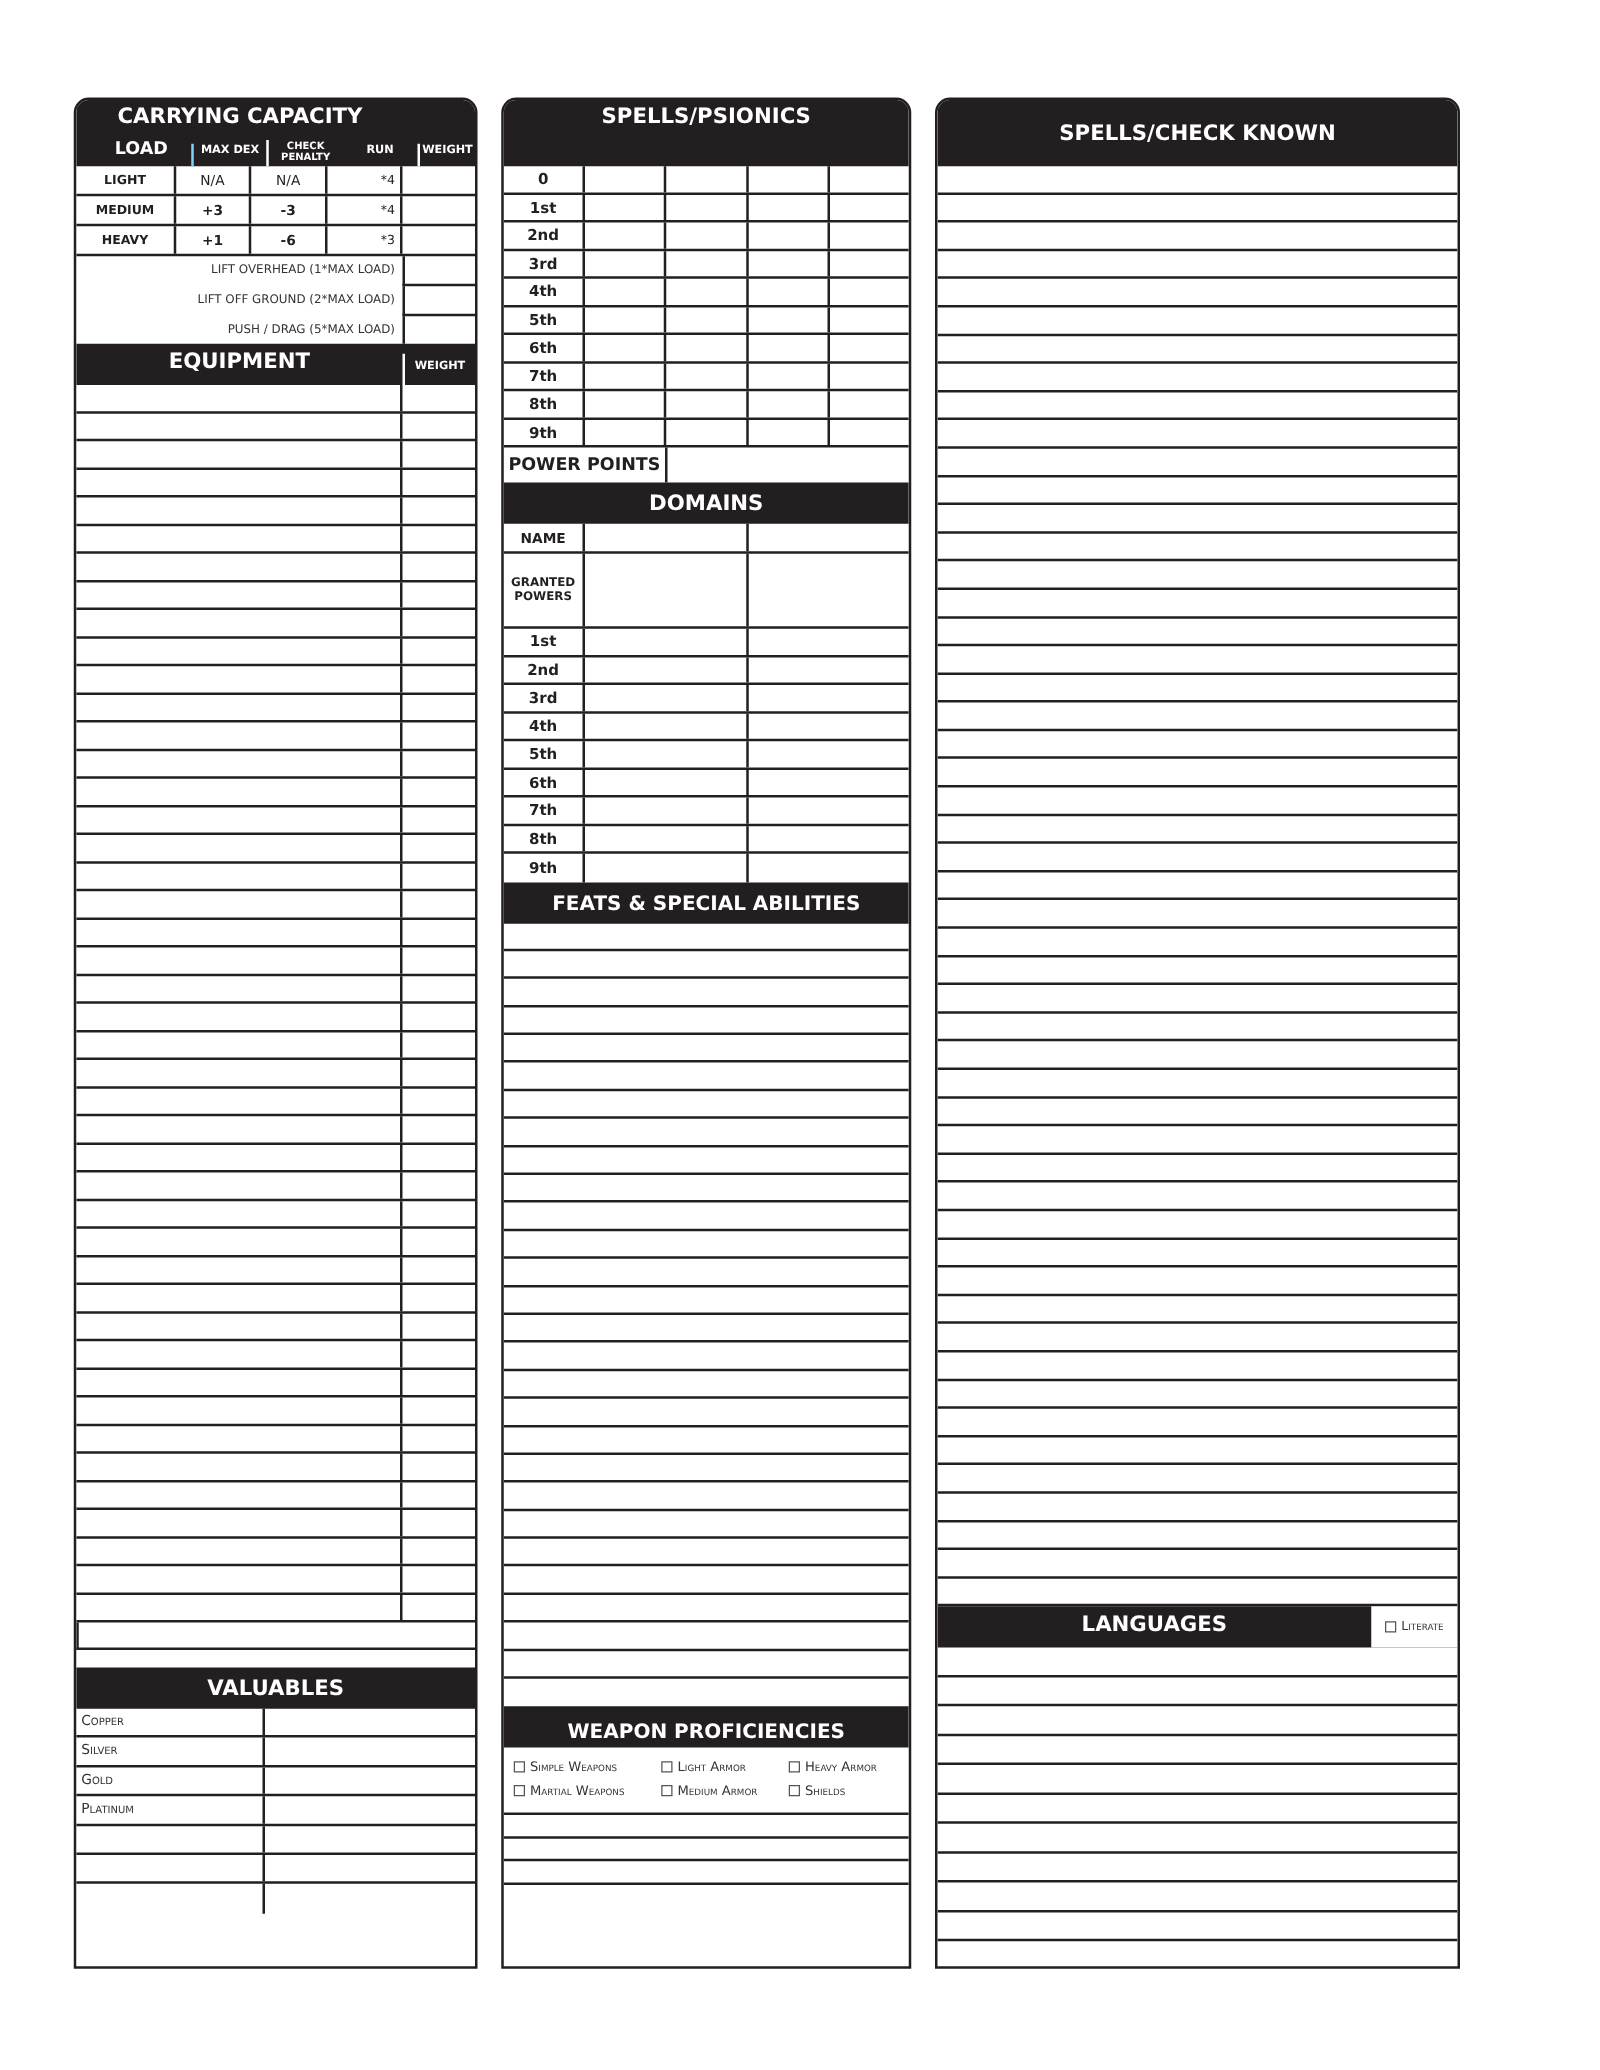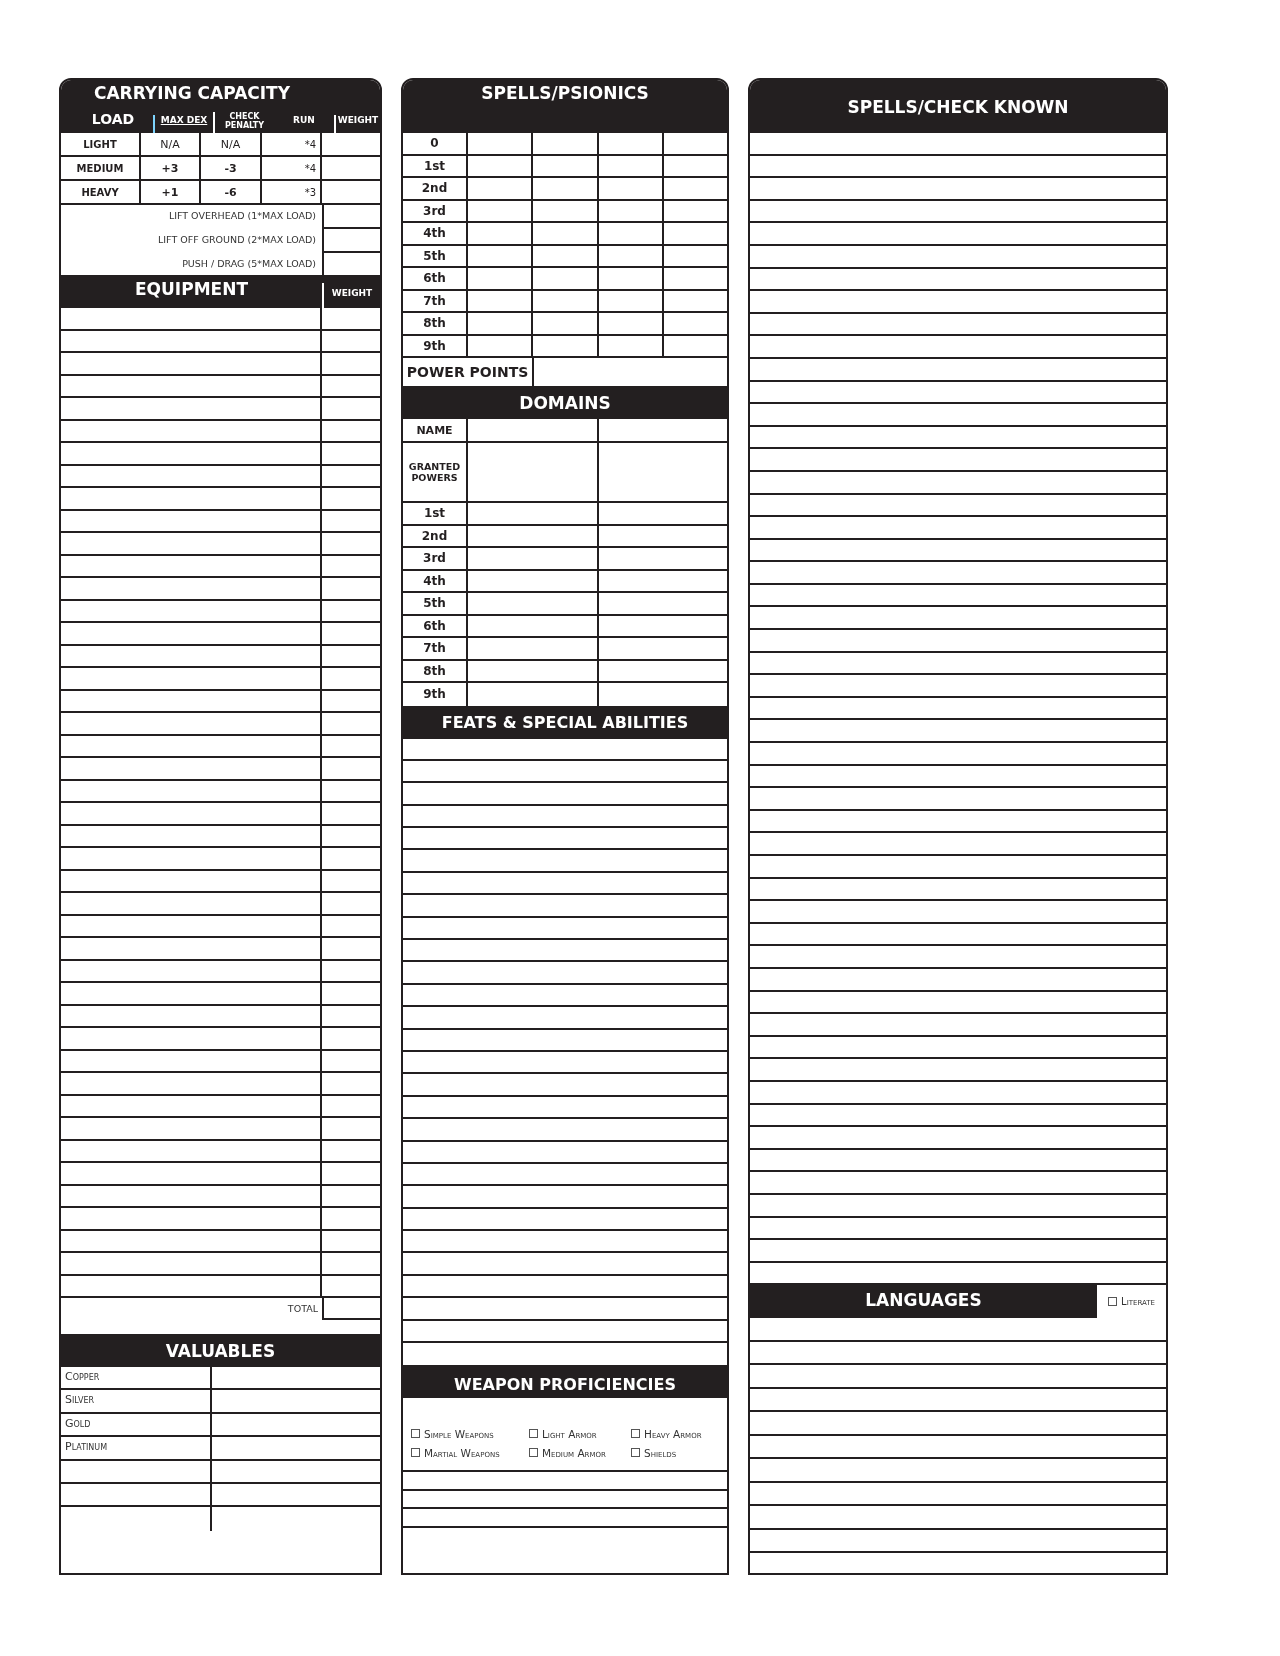--- a/index.html
+++ b/index.html
@@ -16,21 +16,21 @@
 </style>
 </head>
 <body>
 
 <div class="panel" style="left:59px; top:78px; width:323px; height:1497px;">
 
   <div class="dark" style="height:53px; position:relative;">
     <div style="position:absolute; left:0; width:262px; top:3px; text-align:center; font-size:17px;">CARRYING CAPACITY</div>
     <div style="position:absolute; top:23px; left:12px; right:0; height:30px; display:flex; align-items:flex-end;">
       <div style="width:80px; text-align:center; font-size:14px; padding-bottom:6px;">LOAD</div>
-      <div style="width:60px; border-left:2px solid #7dd3fc; text-align:center; font-size:9px; padding-bottom:8px;text-decoration:underline;">MAX DEX</div>
+      <div style="width:60px; border-left:2px solid #7dd3fc; text-align:center; font-size:9px; padding-bottom:8px;">MAX DEX</div>
       <div style="width:61px; border-left:2px solid #fff; text-align:center; font-size:8px; line-height:9px; padding-bottom:3px;">CHECK PENALTY</div>
       <div style="width:60px; text-align:center; font-size:9px; padding-bottom:8px;">RUN</div>
       <div style="flex:1; border-left:2px solid #fff; text-align:center; font-size:9px; padding-bottom:8px;">WEIGHT</div>
     </div>
   </div>
 
   <div>
     <div class="row" style="height:24px;">
       <div class="cell lbl" style="width:80px; font-size:10px;">LIGHT</div>
       <div class="cell" style="width:60px;">N/A</div>
@@ -245,21 +245,20 @@
       <div style="display: flex; height: 22.5px; border-bottom: 2px solid rgb(35, 31, 32);">
         <div style="width: 261px; border-right: 2px solid rgb(35, 31, 32);"></div>
         <div style="flex: 1 1 0%;"></div>
       </div>
       <div style="display: flex; height: 22.5px; border-bottom: 2px solid rgb(35, 31, 32);">
         <div style="width: 261px; border-right: 2px solid rgb(35, 31, 32);"></div>
         <div style="flex: 1 1 0%;"></div>
       </div>
     </div>
   <div style="display:flex; height:36px;">
-    <div style="width:261px; text-align:right; padding-right:4px; font-size:9.5px; line-height:22px; color:#333;">TOTAL</div>
     <div style="flex:1; height:22px; border-left:2px solid #231f20; border-bottom:2px solid #231f20;"></div>
   </div>
 
   <div class="hdr" style="height:33px;">
     <span style="font-size:17px;">VALUABLES</span>
   </div>
   <div id="valuables-rows">
       <div style="display: flex; height: 23.4px; border-bottom: 2px solid rgb(35, 31, 32);">
         <div class="sc" style="width: 151px; border-right: 2px solid rgb(35, 31, 32); padding-left: 4px; line-height: 20px;">Copper</div>
         <div style="flex: 1 1 0%;"></div>
@@ -460,21 +459,21 @@
       <div style="height: 22.4px; border-bottom: 2px solid rgb(35, 31, 32);"></div>
       <div style="height: 22.4px; border-bottom: 2px solid rgb(35, 31, 32);"></div>
       <div style="height: 22.4px; border-bottom: 2px solid rgb(35, 31, 32);"></div>
       <div style="height: 22.4px; border-bottom: 2px solid rgb(35, 31, 32);"></div>
       <div style="height: 22.4px; border-bottom: 2px solid rgb(35, 31, 32);"></div>
       <div style="height: 22.4px;"></div>
     </div>
   <div class="hdr" style="height:33px; align-items:flex-end; padding-bottom:4px;">
     <span style="font-size:16px;">WEAPON PROFICIENCIES</span>
   </div>
-  <div style="height:54px; border-bottom:2px solid #231f20; padding:6px 8px 0 8px;margin-top:20px;">
+  <div style="height:54px; border-bottom:2px solid #231f20; padding:6px 8px 0 8px;">
     <div id="wp-row-0" style="display:flex; height:19px;">
         <div style="width: 118px; display: flex; align-items: center; gap: 4px;">
           <span style="display: inline-block; width: 9px; height: 9px; border: 1px solid rgb(85, 85, 85); flex: 0 0 auto;"></span>
           <span class="sc" style="font-size: 10.5px; white-space: nowrap;">Simple Weapons</span>
         </div>
         <div style="width: 102px; display: flex; align-items: center; gap: 4px;">
           <span style="display: inline-block; width: 9px; height: 9px; border: 1px solid rgb(85, 85, 85); flex: 0 0 auto;"></span>
           <span class="sc" style="font-size: 10.5px; white-space: nowrap;">Light Armor</span>
         </div>
         <div style="flex: 1 1 0%; display: flex; align-items: center; gap: 4px;">

